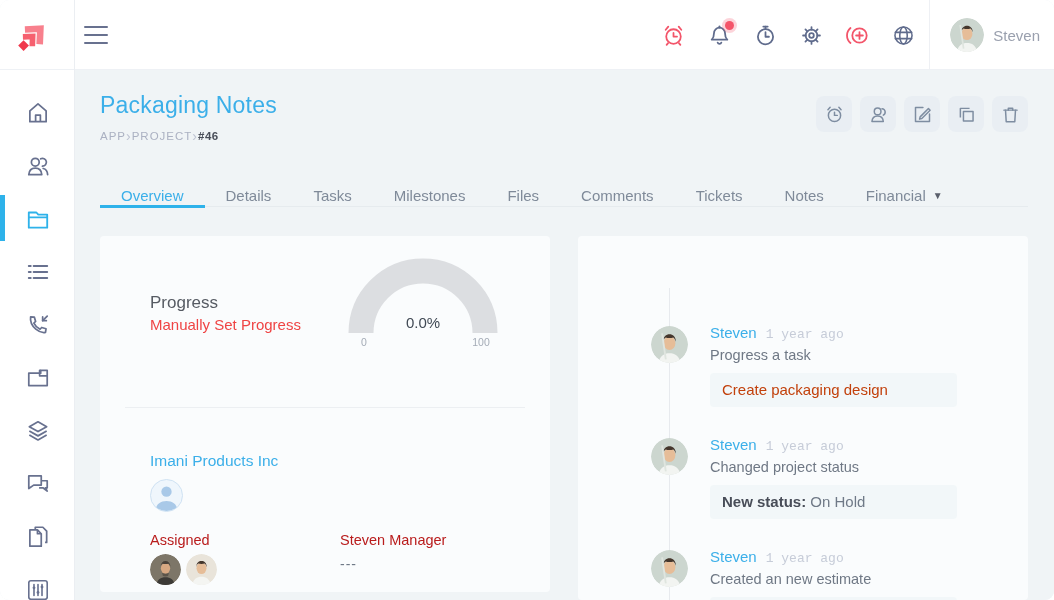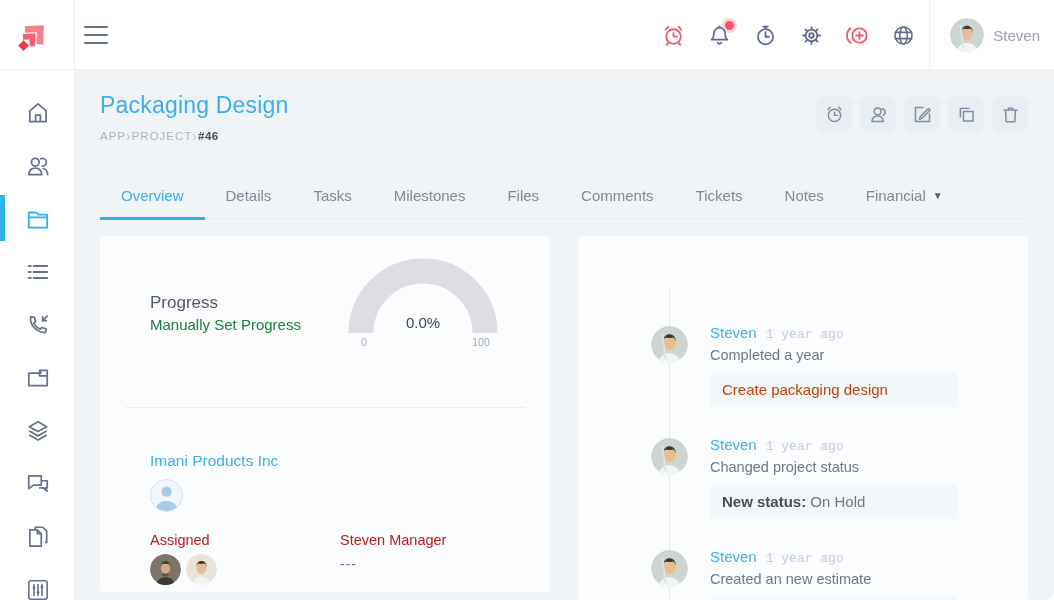--- a/index.html
+++ b/index.html
@@ -31,31 +31,31 @@
   
   .main { position:absolute; left:75px; top:70px; right:0; bottom:0; background:#f0f4f6; overflow:hidden; }
   .page-title { position:absolute; left:25px; top:22px; font-size:23px; font-weight:500; color:#3bafe9; letter-spacing:.2px; }
   .breadcrumb { position:absolute; left:25px; top:60px; display:flex; align-items:center; font-size:11.5px; letter-spacing:1px; color:#abb1c2; }
   .breadcrumb .sep { color:#bec3d2; font-size:14px; line-height:10px; font-weight:400; }
   .breadcrumb .current { color:#494e59; font-weight:700; letter-spacing:.5px; }
   .head-actions { position:absolute; top:26px; right:26px; display:flex; gap:8px; }
   .act-btn { width:36px; height:36px; border-radius:8px; background:#e9eef3; color:#7e8da1; display:flex; align-items:center; justify-content:center; cursor:pointer; }
 
   .tabs { position:absolute; left:25px; right:26px; top:104px; display:flex; border-bottom:1px solid #e6ebee; }
-  .tab { padding:13px 21px 13px; font-size:15px; color:#7f8a99; cursor:pointer; border-bottom:3px solid transparent; margin-bottom:-2px; display:flex; align-items:center; gap:7px; }
+  .tab { padding:13px 21px 1px; font-size:15px; color:#7f8a99; cursor:pointer; border-bottom:3px solid transparent; margin-bottom:-2px; display:flex; align-items:center; gap:7px; }
   .tab.active { color:#3bafe9; border-bottom-color:#2eb2ea; }
   .tab .caret { font-size:10px; color:#5a5f6b; }
 
   .card { position:absolute; background:#fafcfd; border-radius:4px; }
   .card-left { left:25px; top:166px; width:450px; height:356px; }
   .card-right { left:503px; top:166px; width:450px; height:364px; overflow:hidden; }
 
   
   .prog-title { position:absolute; left:50px; top:57px; font-size:17px; color:#565b63; }
-  .prog-sub { position:absolute; left:50px; top:80px; font-size:15px; font-weight:500; color:#15803d; }
+  .prog-sub { position:absolute; left:50px; top:80px; font-size:15px; font-weight:500; color:#ef4444; }
   .gauge { position:absolute; left:248px; top:22px; width:150px; height:90px; }
   .gauge svg { position:absolute; left:0; top:0; }
   .gauge .gval { position:absolute; left:0; top:56px; width:150px; text-align:center; font-size:15px; color:#414a55; }
   .gauge .gmin { position:absolute; left:6px; top:78px; width:20px; text-align:center; font-size:10.5px; color:#a4abb6; }
   .gauge .gmax { position:absolute; left:118px; top:78px; width:30px; text-align:center; font-size:10.5px; color:#a4abb6; }
   .divider { position:absolute; left:25px; right:25px; top:171px; border-top:1px solid #eceff2; }
   .company-name { position:absolute; left:50px; top:216px; font-size:15.5px; color:#3bafe9; cursor:pointer; }
   .company-avatar { position:absolute; left:50px; top:243px; width:33px; height:33px; border-radius:50%; background:#eff6fc; border:1px solid #cfe2f3; overflow:hidden; cursor:pointer; }
   .mini-label { position:absolute; font-size:14.5px; color:#b91c1c; }
   .assigned-avatars { position:absolute; left:50px; top:318px; display:flex; gap:5px; }
@@ -238,21 +238,21 @@
           <path d="M8.3 7v10M12 7v10M15.7 7v10"></path>
           <circle cx="8.3" cy="10" r="1.3" fill="currentColor" stroke="none"></circle>
           <circle cx="12" cy="14.2" r="1.3" fill="currentColor" stroke="none"></circle>
           <circle cx="15.7" cy="9.2" r="1.3" fill="currentColor" stroke="none"></circle>
       </svg>
     </div>
   </div>
 
   <div class="main">
 
-    <div class="page-title">Packaging Design</div>
+    <div class="page-title">Packaging Notes</div>
 
     <div class="breadcrumb">
       <span>APP</span>
       <span class="sep">›</span>
       <span>PROJECT</span>
       <span class="sep">›</span>
       <span class="current">#46</span>
     </div>
 
     <div class="head-actions">
@@ -378,21 +378,21 @@
           <svg width="37" height="37" viewBox="0 0 40 40">
             <circle cx="20" cy="20" r="20" fill="#ccd6cf"></circle>
             <path d="M8 41c1-8.5 6-11.5 12-11.5S31 32.5 32 41z" fill="#f2f4f1"></path>
             <ellipse cx="20" cy="18.5" rx="6.4" ry="7.4" fill="#e6bd98"></ellipse>
             <path d="M13 17c.4-5.5 3.4-8 7-8s6.6 2.5 7 8c-1.2-2.8-2-4.2-3-4.6-2 .8-6 .8-8 0-1 .4-2.6 1.8-3 4.6z" fill="#44362c"></path>
             <path d="M12 8l4 28" stroke="#dfe5df" stroke-width="2"></path>
           </svg>
         </span>
         <div class="feed-body">
           <div class="feed-head"><span class="feed-user">Steven</span><span class="feed-time">1 year ago</span></div>
-          <div class="feed-action">Completed a year</div>
+          <div class="feed-action">Progress a task</div>
           <div class="feed-box link">Create packaging design</div>
         </div>
       </div>
 
       <div class="feed-item" style="top:200px;">
         <span class="avatar" style="width:37px;height:37px;">
           <svg width="37" height="37" viewBox="0 0 40 40">
             <circle cx="20" cy="20" r="20" fill="#ccd6cf"></circle>
             <path d="M8 41c1-8.5 6-11.5 12-11.5S31 32.5 32 41z" fill="#f2f4f1"></path>
             <ellipse cx="20" cy="18.5" rx="6.4" ry="7.4" fill="#e6bd98"></ellipse>

